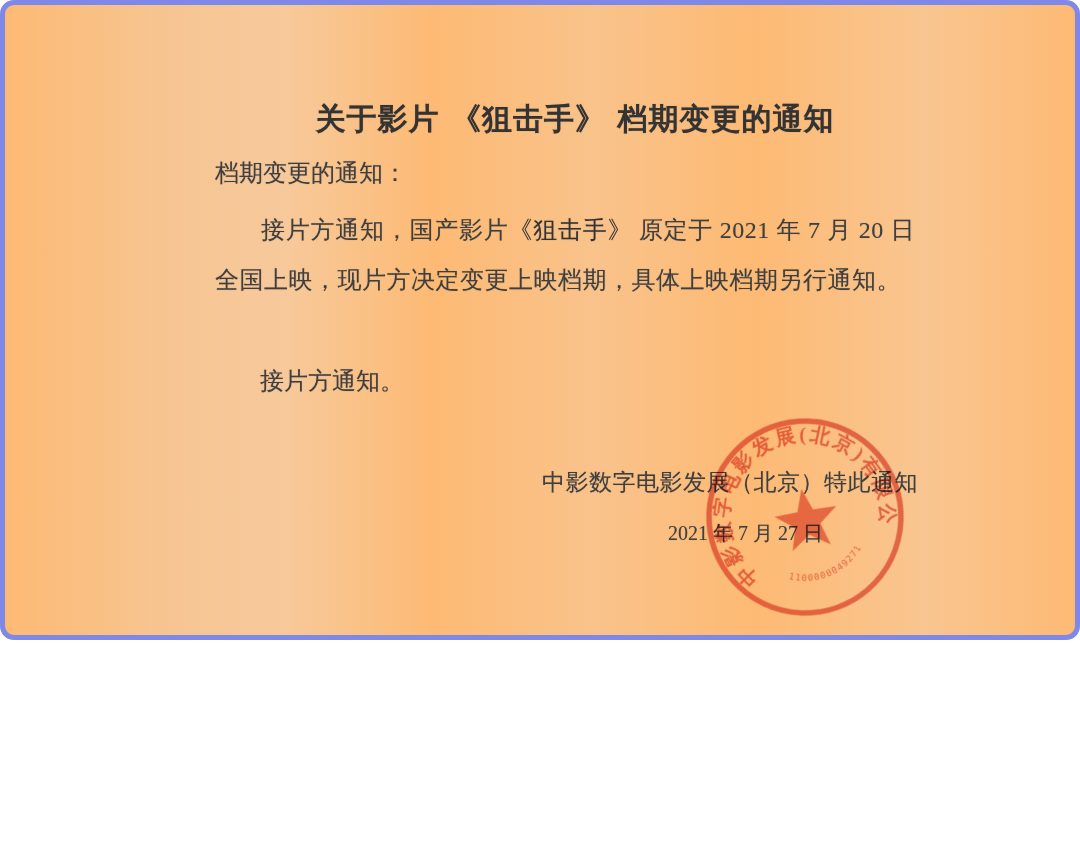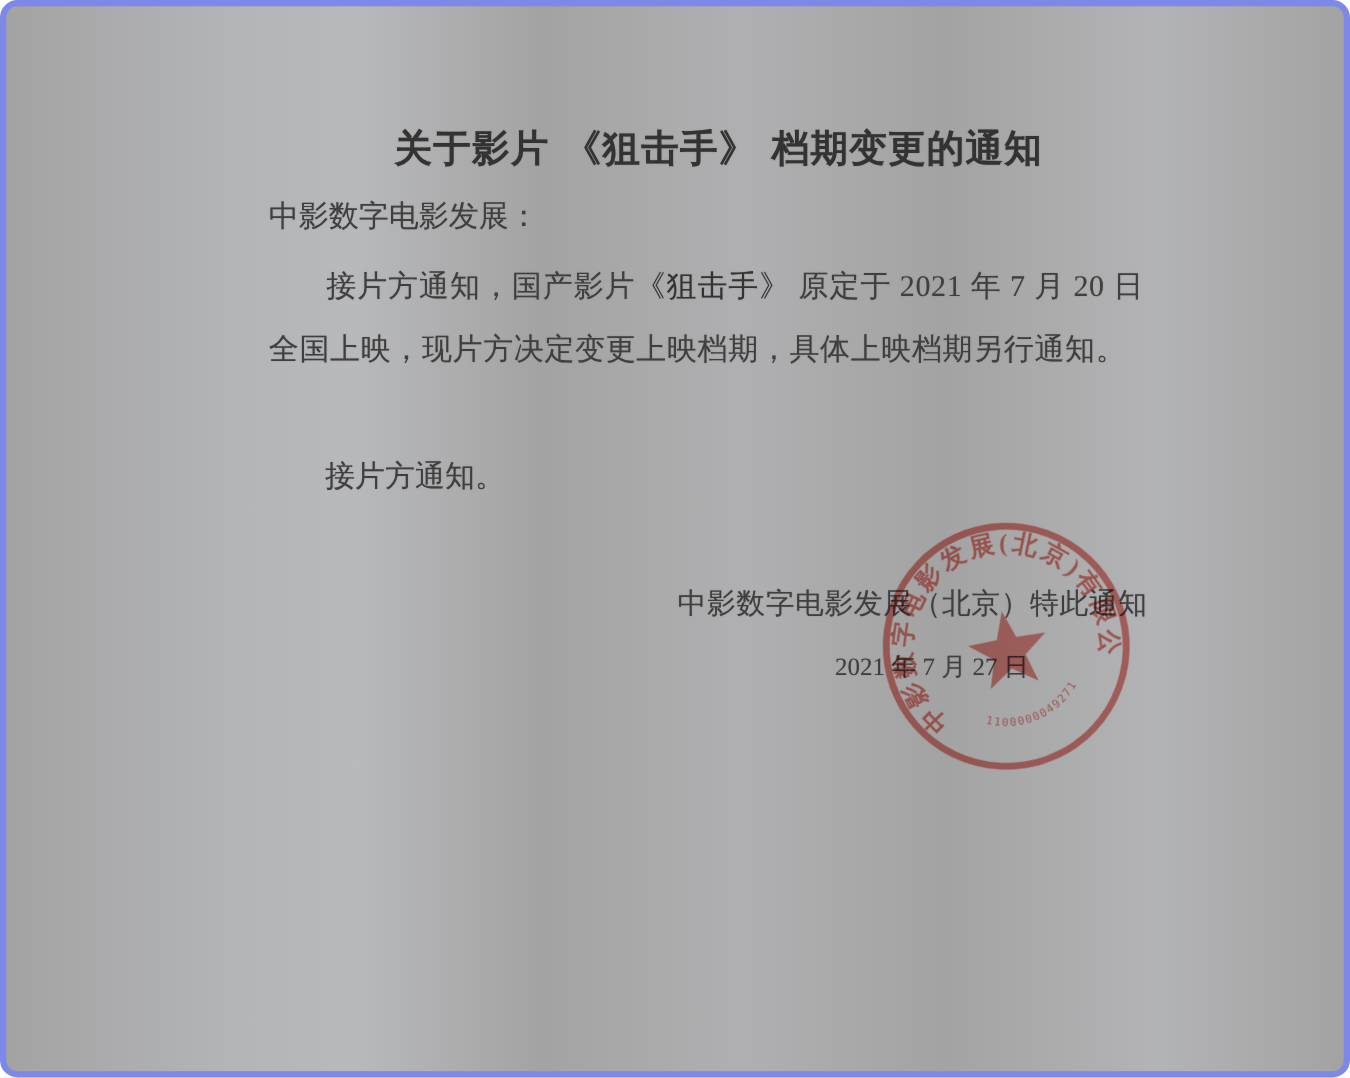--- a/index.html
+++ b/index.html
@@ -9,24 +9,24 @@
   }
   * { margin: 0; padding: 0; box-sizing: border-box; }
   html, body {
     width: 1080px; height: 862px;
     background: #ffffff;
     font-family: "Liberation Serif", serif;
     overflow: hidden;
   }
   .page {
     position: absolute; inset: 0;
-    width: 1080px; height: 862px;
+    width: 1080px; height: 640px;
     border: 5px solid var(--page-border, #7e88e9);
     border-radius: 14px;
-    background: #a3a3a3;
+    background: #fdba74;
     overflow: hidden;
   }
   
   .scan-texture {
     position: absolute; inset: 0;
     background:
       linear-gradient(90deg,
         rgba(255,255,255,0) 0%,
         rgba(226,230,240,0.25) 16%,
         rgba(233,236,244,0.30) 26%,
@@ -127,21 +127,21 @@
   }
 </style>
 </head>
 <body>
 
 <div class="page">
   <div class="scan-texture"></div>
 
   <h1 class="title">关于影片 《狙击手》 档期变更的通知</h1>
 
-  <div class="salutation">中影数字电影发展：</div>
+  <div class="salutation">档期变更的通知：</div>
 
   <p class="body-paragraph"><span>接片方通知，国产影片</span><span class="film-title">《狙击手》</span><span> 原定于 2021 年 7 月 20 日全国上映，现片方决定变更上映档期，具体上映档期另行通知。</span></p>
 
   <div class="closing">接片方通知。</div>
 
   <div class="signature">中影数字电影发展（北京）特此通知</div>
 
   <div class="issue-date">2021 年 7 月 27 日</div>
 
   <div class="seal">

